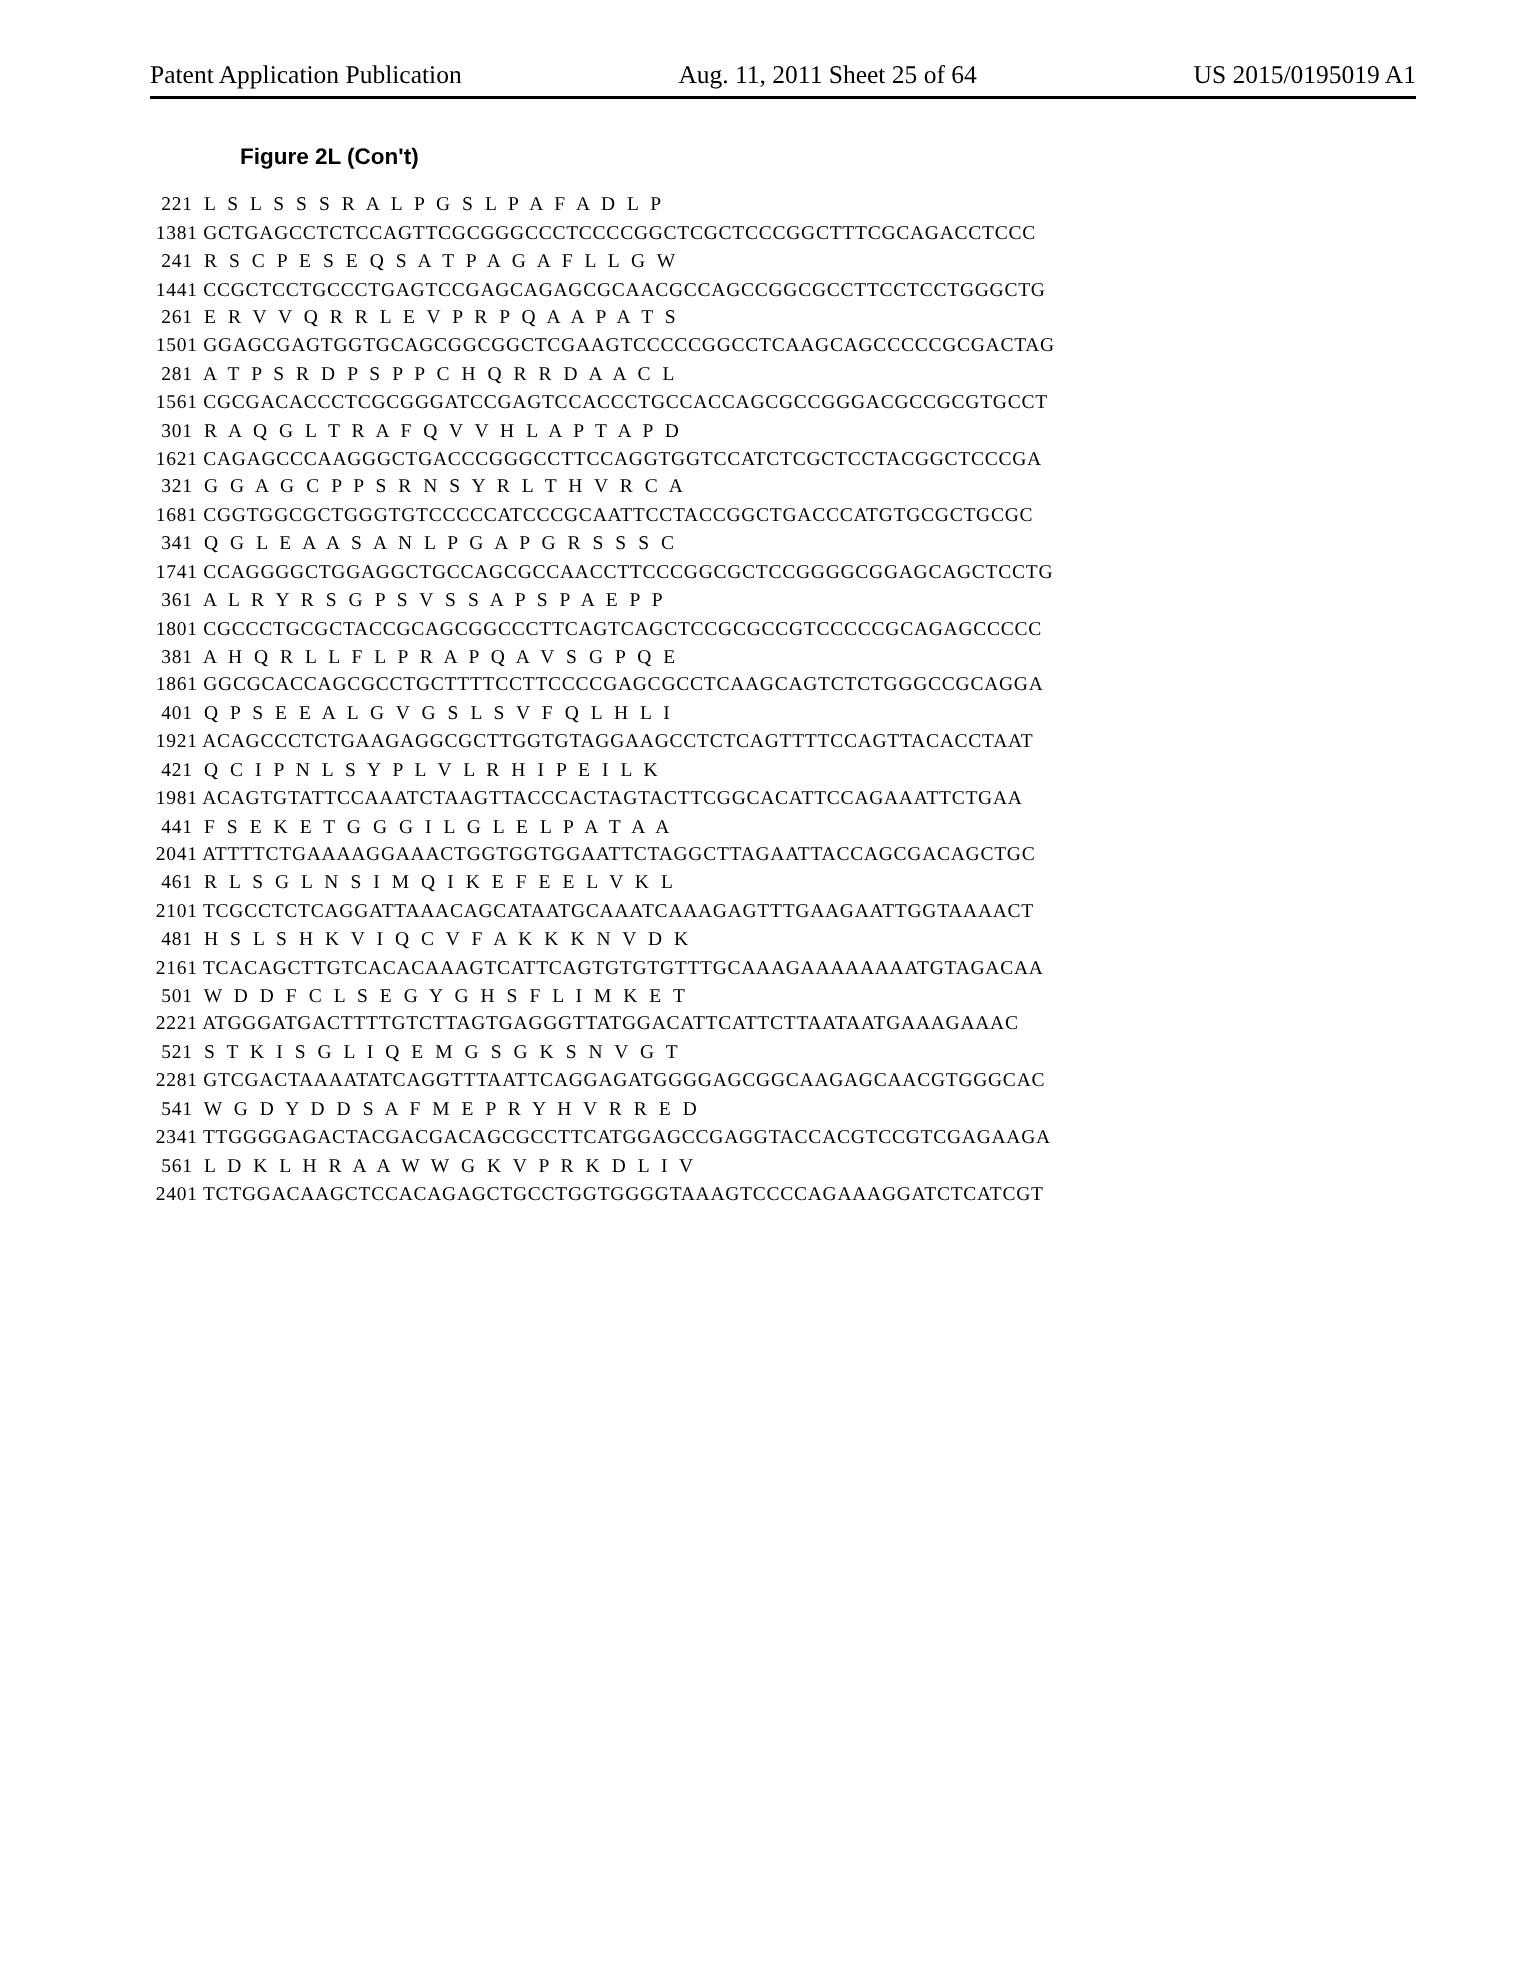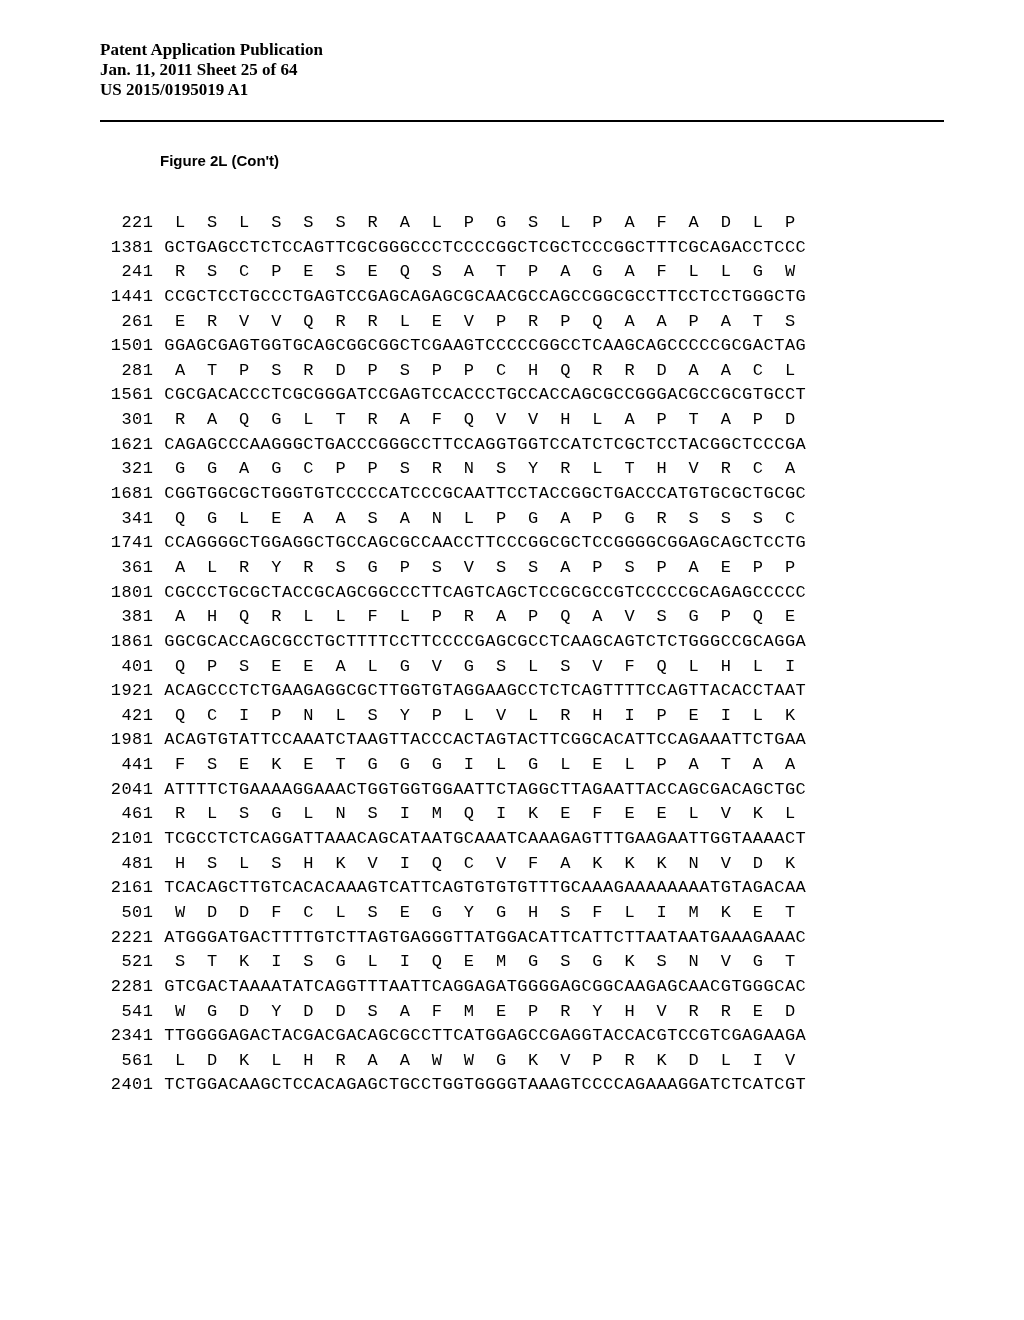--- a/index.html
+++ b/index.html
@@ -10,48 +10,47 @@
     width: 1024px;
   }
   .page {
     padding: 40px 80px 40px 100px;
     box-sizing: border-box;
   }
   .header {
     display: flex;
     justify-content: space-between;
     font-size: 17px;
-    font-weight: bold;
+    font-weight: normal;
     border-bottom: 2px solid #000;
-    padding-bottom: 20px;
+    padding-bottom: 4px;
     margin-bottom: 30px;
-    flex-direction: column;
   }
   .figure-title {
     font-size: 15px;
     font-weight: bold;
     margin-left: 60px;
-    margin-bottom: 42px;
+    margin-bottom: 14px;
     font-family: Arial, sans-serif;
   }
   .sequence-block {
-    font-family: Liberation Mono, monospace;
-    font-size: 17px;
+    font-family: Liberation Serif, serif;
+    font-size: 13px;
     line-height: 1.45;
     white-space: pre;
     letter-spacing: 0.5px;
   }
 </style>
 </head>
 <body>
 
 <div class="page">
   <div class="header">
     <span>Patent Application Publication</span>
-    <span>Jan. 11, 2011  Sheet 25 of 64</span>
+    <span>Aug. 11, 2011  Sheet 25 of 64</span>
     <span>US 2015/0195019 A1</span>
   </div>
 
   <div class="figure-title">Figure 2L (Con't)</div>
 
   <div class="sequence-block" id="seq">  221  L  S  L  S  S  S  R  A  L  P  G  S  L  P  A  F  A  D  L  P
  1381 GCTGAGCCTCTCCAGTTCGCGGGCCCTCCCCGGCTCGCTCCCGGCTTTCGCAGACCTCCC
   241  R  S  C  P  E  S  E  Q  S  A  T  P  A  G  A  F  L  L  G  W
  1441 CCGCTCCTGCCCTGAGTCCGAGCAGAGCGCAACGCCAGCCGGCGCCTTCCTCCTGGGCTG
   261  E  R  V  V  Q  R  R  L  E  V  P  R  P  Q  A  A  P  A  T  S

